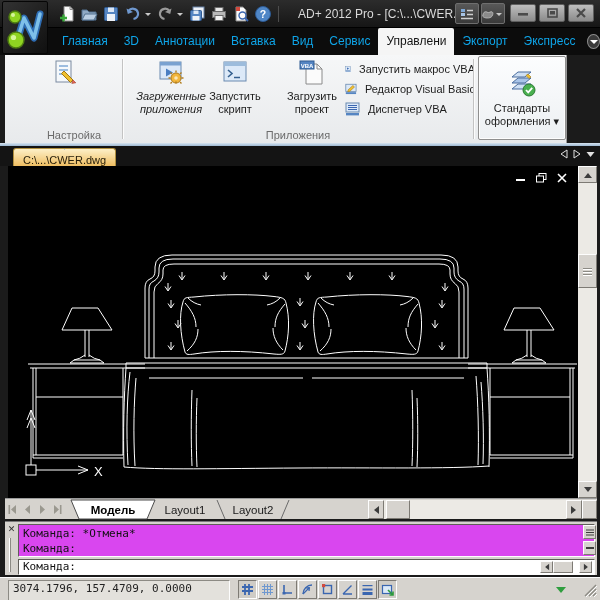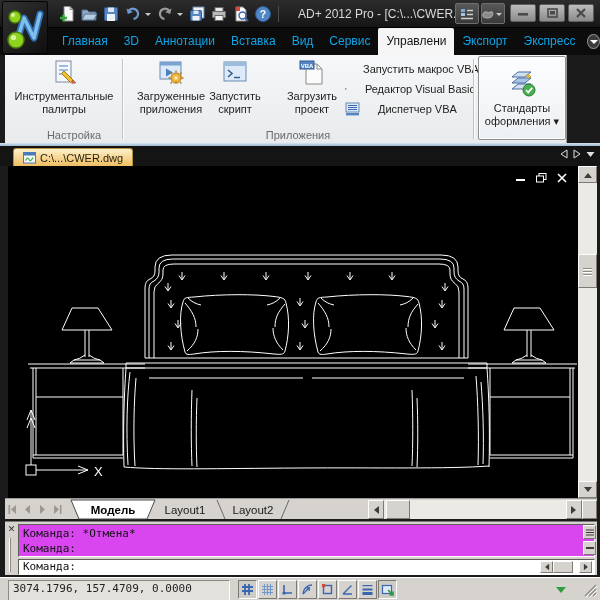--- a/index.html
+++ b/index.html
@@ -37,35 +37,35 @@
   .rtab-overflow .dd { width:0; height:0; border:4px solid transparent; border-top-color:#fff; margin-top:4px; }
 
   
   .ribbon { position:absolute; left:5px; top:55px; width:562px; height:88px;
     background:linear-gradient(#f6f7f8,#e8eaec); border-right:1px solid #9a9a9a; font-size:11px; color:#1d1d1d; }
   .rsep { position:absolute; top:4px; bottom:4px; width:1px; background:#c3c3c3; box-shadow:1px 0 0 #fcfcfc; }
   .rgroup-label { position:absolute; bottom:2px; left:0; right:0; text-align:center; color:#6b6b6b; font-size:11px; }
   .bigbtn { position:absolute; top:3px; display:flex; flex-direction:column; align-items:center; gap:2px; }
   .bb-label { text-align:center; line-height:13px; }
   .smallstack { position:absolute; left:212px; top:5px; width:140px; }
-  .smallbtn { display:flex; align-items:center; gap:18px; height:18px; margin-bottom:2px; white-space:nowrap; }
+  .smallbtn { display:flex; align-items:center; gap:8px; height:18px; margin-bottom:2px; white-space:nowrap; }
   .standards-btn { position:absolute; left:473px; top:1px; width:88px; height:84px;
     border:1px solid #8f8f8f; box-shadow:inset 0 0 0 1px #fdfdfd;
     background:linear-gradient(#fcfdfe,#edf0f3); border-radius:2px;
     display:flex; flex-direction:column; align-items:center; justify-content:center; gap:4px; }
   .ribbon-line { position:absolute; left:0; top:143px; width:600px; height:3px;
     background:linear-gradient(#d8e5f1,#9db8d2); }
 
   
   .doctabs { position:absolute; left:0; top:146px; width:600px; height:20px; background:#141414;
     display:flex; align-items:stretch; padding-left:10px; }
   .dtab { display:flex; align-items:center; gap:4px; padding:0 9px; margin-top:2px;
     font-size:11px; border-radius:3px 3px 0 0; border:1px solid #7d97b5; border-bottom:none; color:#16222e;
     background:linear-gradient(#ecf3fb,#b9cfe7); white-space:nowrap; }
-  .dtab.active { background:linear-gradient(#fdf0c8,#efbe62); border-color:#b08f3e; color:#241c08; margin-left:3px; }
+  .dtab.active { background:linear-gradient(#fdf0c8,#efbe62); border-color:#b08f3e; color:#241c08; margin-left:3px;flex-direction:column; }
   .dtab-nav { position:absolute; right:5px; top:149px; display:flex; gap:5px; align-items:center; }
 
   
   .canvas { position:absolute; left:8px; top:166px; width:570px; height:332px; background:#000; }
   .child-controls { position:absolute; left:508px; top:7px; display:flex; gap:10px; align-items:center; }
 
   
   .vscroll { position:absolute; left:578px; top:166px; width:19px; height:332px; background:#eceae5; }
   .sbtn { background:#d6d3ce; border:1px solid; border-color:#fdfdfd #7d7a74 #7d7a74 #fdfdfd;
     display:flex; align-items:center; justify-content:center; }
@@ -258,26 +258,25 @@
 
   <div class="ribbon">
 
     <div class="bigbtn" style="left:4px; width:110px;">
       <svg width="30" height="30" viewBox="0 0 30 30">
         <rect x="7" y="3" width="15" height="21" fill="#f5f8fb" stroke="#7a8aa0"></rect>
         <path d="M10,8 h9 M10,12 h9 M10,16 h6" stroke="#7fa8d6" stroke-width="1.6"></path>
         <path d="M15,13 L24,22 L21.5,24.5 L12.5,15.5 Z" fill="#f0c030" stroke="#a07818"></path>
         <path d="M24,22 l2.8,2.8 l-4,0.6 Z" fill="#e86a5a" stroke="#a03828" stroke-width="0.6"></path>
       </svg>
-      <div class="bb-label" style="width:108px">Инструментальные палитры</div>
     </div>
     <div class="rgroup-label" style="left:0; width:138px;">Настройка</div>
     <div class="rsep" style="left:117px;"></div>
 
-    <div class="bigbtn" style="left:122px; width:88px;">
+    <div class="bigbtn" style="left:122px; width:88px;font-style:italic;">
       <svg width="30" height="30" viewBox="0 0 30 30">
         <rect x="4" y="4" width="21" height="17" fill="#dce9f8" stroke="#6a8ab0"></rect>
         <rect x="4" y="4" width="21" height="3.5" fill="#7aa2d0"></rect>
         <path d="M10,10.5 l7,4 l-7,4 Z" fill="#4a7ec2"></path>
         <circle cx="20" cy="20" r="5" fill="#f2b63c" stroke="#b27d1e"></circle>
         <circle cx="20" cy="20" r="1.8" fill="#fbe7b8"></circle>
         <path d="M20,14.5 v-2 M20,25.5 v-2 M14.5,20 h-2 M25.5,20 h2 M16,16 l-1.5,-1.5 M24,24 l1.5,1.5 M24,16 l1.5,-1.5 M16,24 l-1.5,1.5" stroke="#b27d1e" stroke-width="1.4"></path>
       </svg>
       <div class="bb-label" style="width:92px">Загруженные приложения</div>
     </div>

